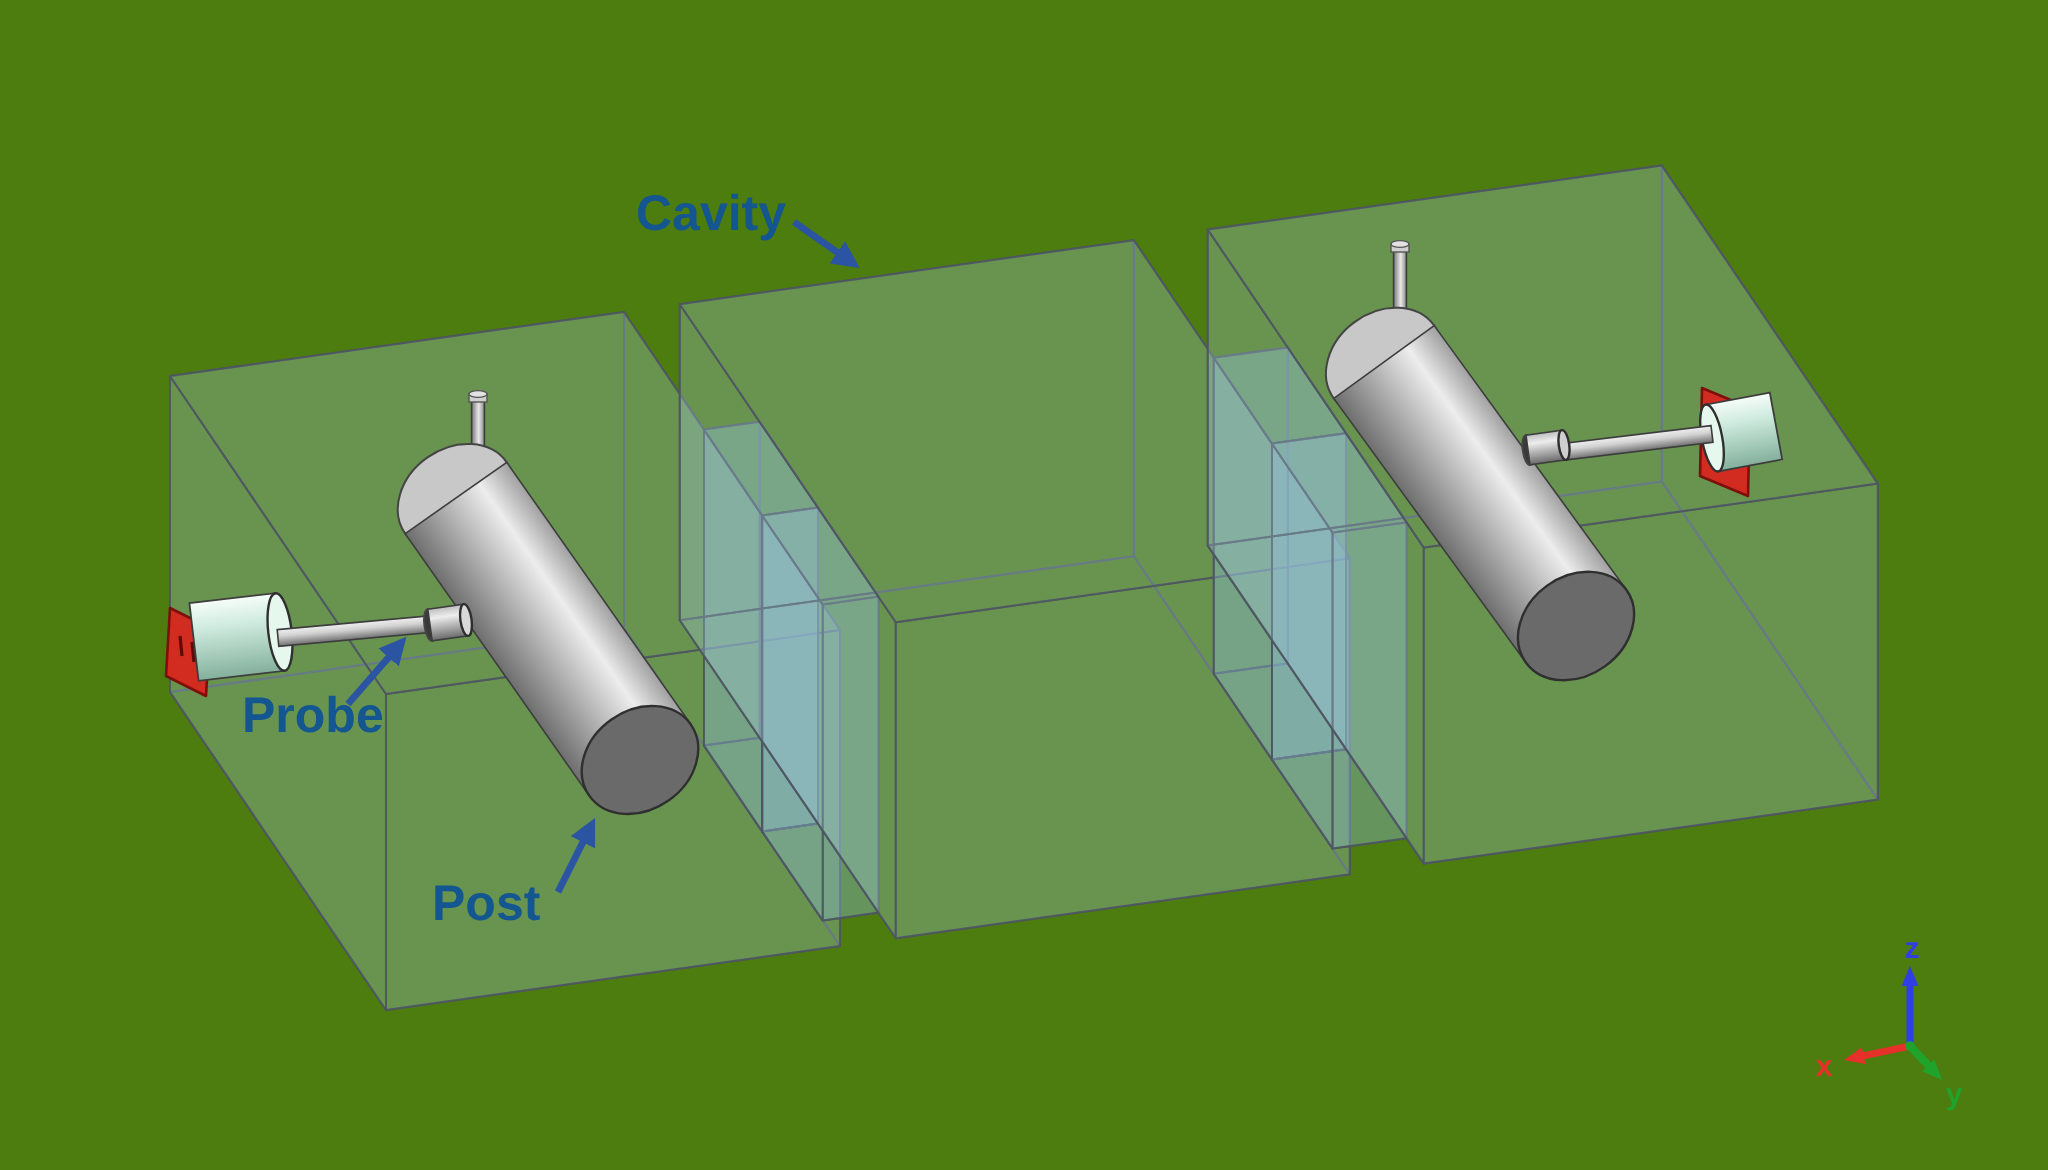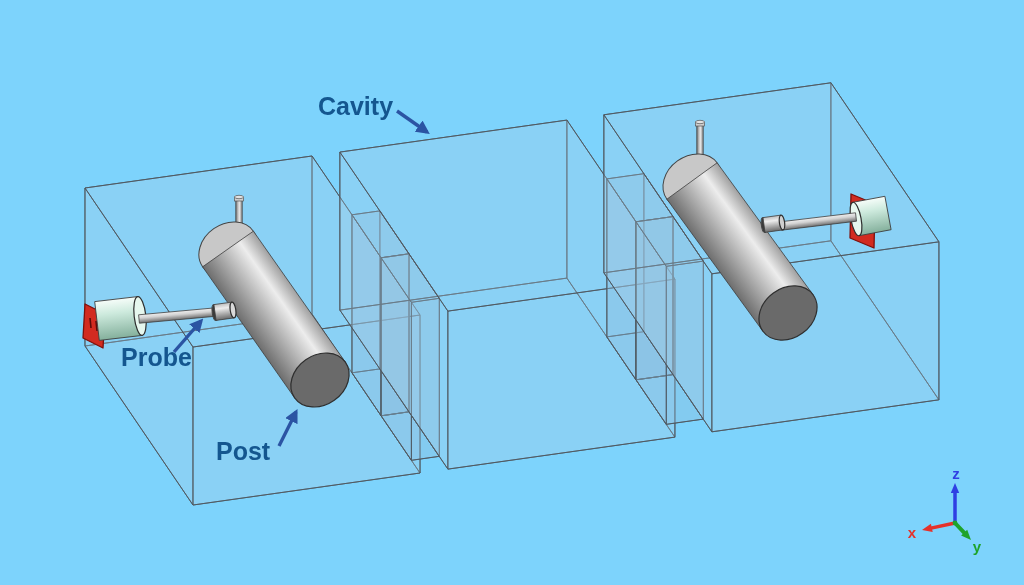--- a/index.html
+++ b/index.html
@@ -8,21 +8,21 @@
   svg{display:block}
   .lbl{font-family:"Liberation Sans",sans-serif;font-weight:700;font-size:25px;
        fill:var(--ann,#14568F)}
   .axlbl{font-family:"Liberation Sans",sans-serif;font-weight:700;font-size:15px}
   .arrow{stroke:var(--arrow,#2B54A3);stroke-width:3.4;fill:none;marker-end:url(#ah)}
   #ahp{fill:var(--arrow,#2B54A3)}
 </style>
 </head>
 <body>
 
-<div id="app" style="background: #7dd3fc; --ann: #14568F; --arrow: #2B54A3;">
+<div id="app" style="background: #4d7c0f; --ann: #14568F; --arrow: #2B54A3;">
   <svg width="1024" height="585" viewBox="0 0 1024 585">
     <defs>
       <marker id="ah" viewBox="0 0 10 10" refX="7.5" refY="5" markerWidth="4" markerHeight="4" orient="auto">
         <path id="ahp" d="M0,0 L10,5 L0,10 Z"></path>
       </marker>
     <linearGradient id="g1" gradientUnits="userSpaceOnUse" x1="242.2" y1="227" x2="235.8" y2="227">
           <stop offset="0" stop-color="#8a8a8a"></stop>
           <stop offset="0.45" stop-color="#e8e8e8"></stop>
           <stop offset="1" stop-color="#777777"></stop>
         </linearGradient>

